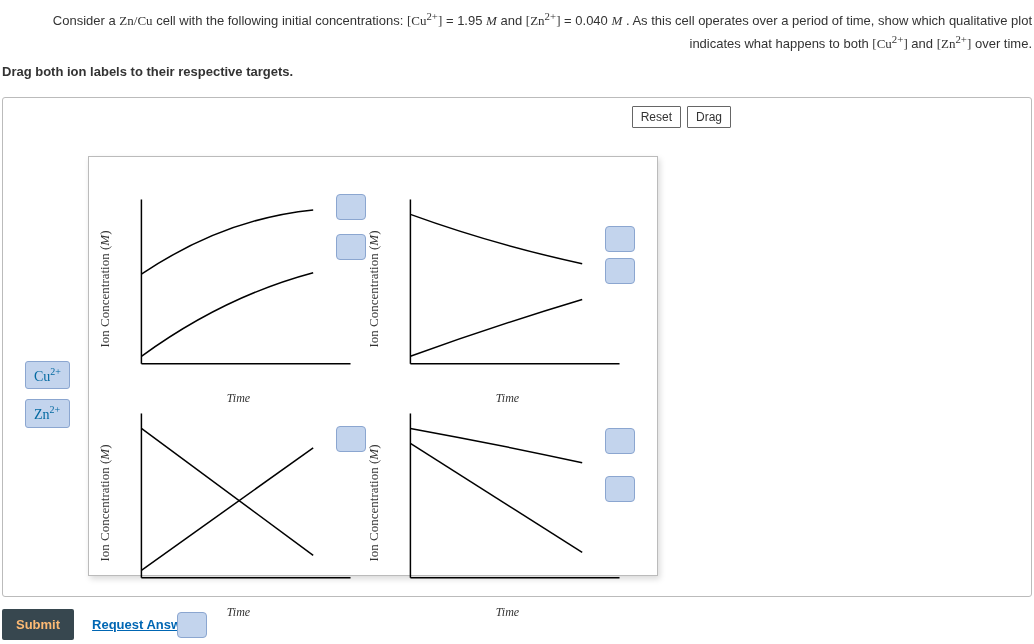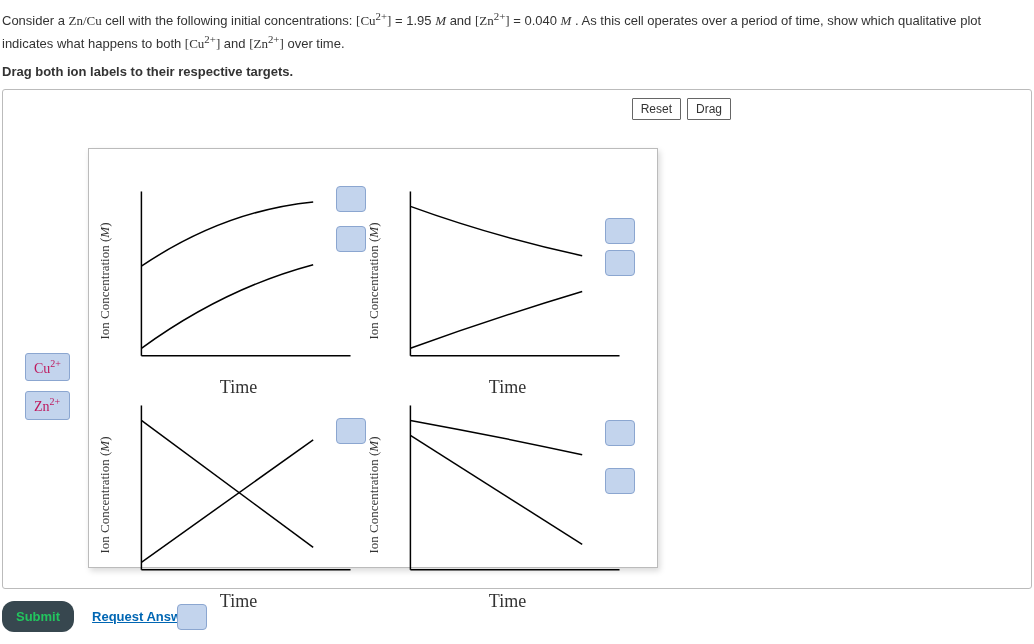--- a/index.html
+++ b/index.html
@@ -6,24 +6,25 @@
     body {
       font-family: Arial, Helvetica, sans-serif;
       font-size: 13px;
       color: #333;
       background: #fff;
       padding: 8px 2px 8px 2px;
     }
     .question-text {
       line-height: 1.5;
       margin-bottom: 10px;
+      text-align: right;
     }
     .instruction {
       font-weight: bold;
-      margin-bottom: 10px;
+      margin-bottom: 18px;
     }
     .work-area {
       border: 1px solid #bbb;
       border-radius: 3px;
       padding: 8px 10px 20px 10px;
       position: relative;
       background: #fff;
     }
     .top-buttons {
       display: flex;
@@ -53,21 +54,21 @@
       left: 12px;
       top: 225px;
       display: flex;
       flex-direction: column;
       gap: 10px;
     }
     .chip {
       background: #c3d4ed;
       border: 1px solid #8ba6d0;
       border-radius: 3px;
-      color: #be185d;
+      color: #0369a1;
       font-family: "Times New Roman", serif;
       font-size: 14px;
       padding: 4px 8px;
       min-width: 44px;
       text-align: left;
       cursor: grab;
     }
     .chip sup { font-size: 10px; }
     .plots-canvas {
       position: absolute;
@@ -99,21 +100,22 @@
       font-size: 13px;
       white-space: nowrap;
     }
     .ylabel .ital { font-style: italic; }
     .xlabel {
       position: absolute;
       bottom: -20px;
       left: 50%;
       transform: translateX(-50%);
       font-family: "Times New Roman", serif;
-      font-size: 18px;
+      font-size: 12px;
+      font-style: italic;
     }
     .plot-svg {
       width: 100%;
       height: 100%;
       display: block;
     }
     .target-box {
       position: absolute;
       width: 30px;
       height: 26px;
@@ -122,26 +124,26 @@
       border-radius: 4px;
     }
     .bottom-bar {
       margin-top: 12px;
       display: flex;
       align-items: center;
       gap: 18px;
     }
     .btn-submit {
       background: #37474f;
-      color: #22c55e;
+      color: #fdba74;
       border: none;
       padding: 8px 14px;
       font-size: 13px;
       font-weight: bold;
-      border-radius: 12px;
+      border-radius: 2px;
       cursor: pointer;
     }
     .link {
       color: #0066b3;
       text-decoration: underline;
       font-size: 13px;
       font-weight: bold;
       cursor: pointer;
     }
     .serif { font-family: "Times New Roman", serif; }

